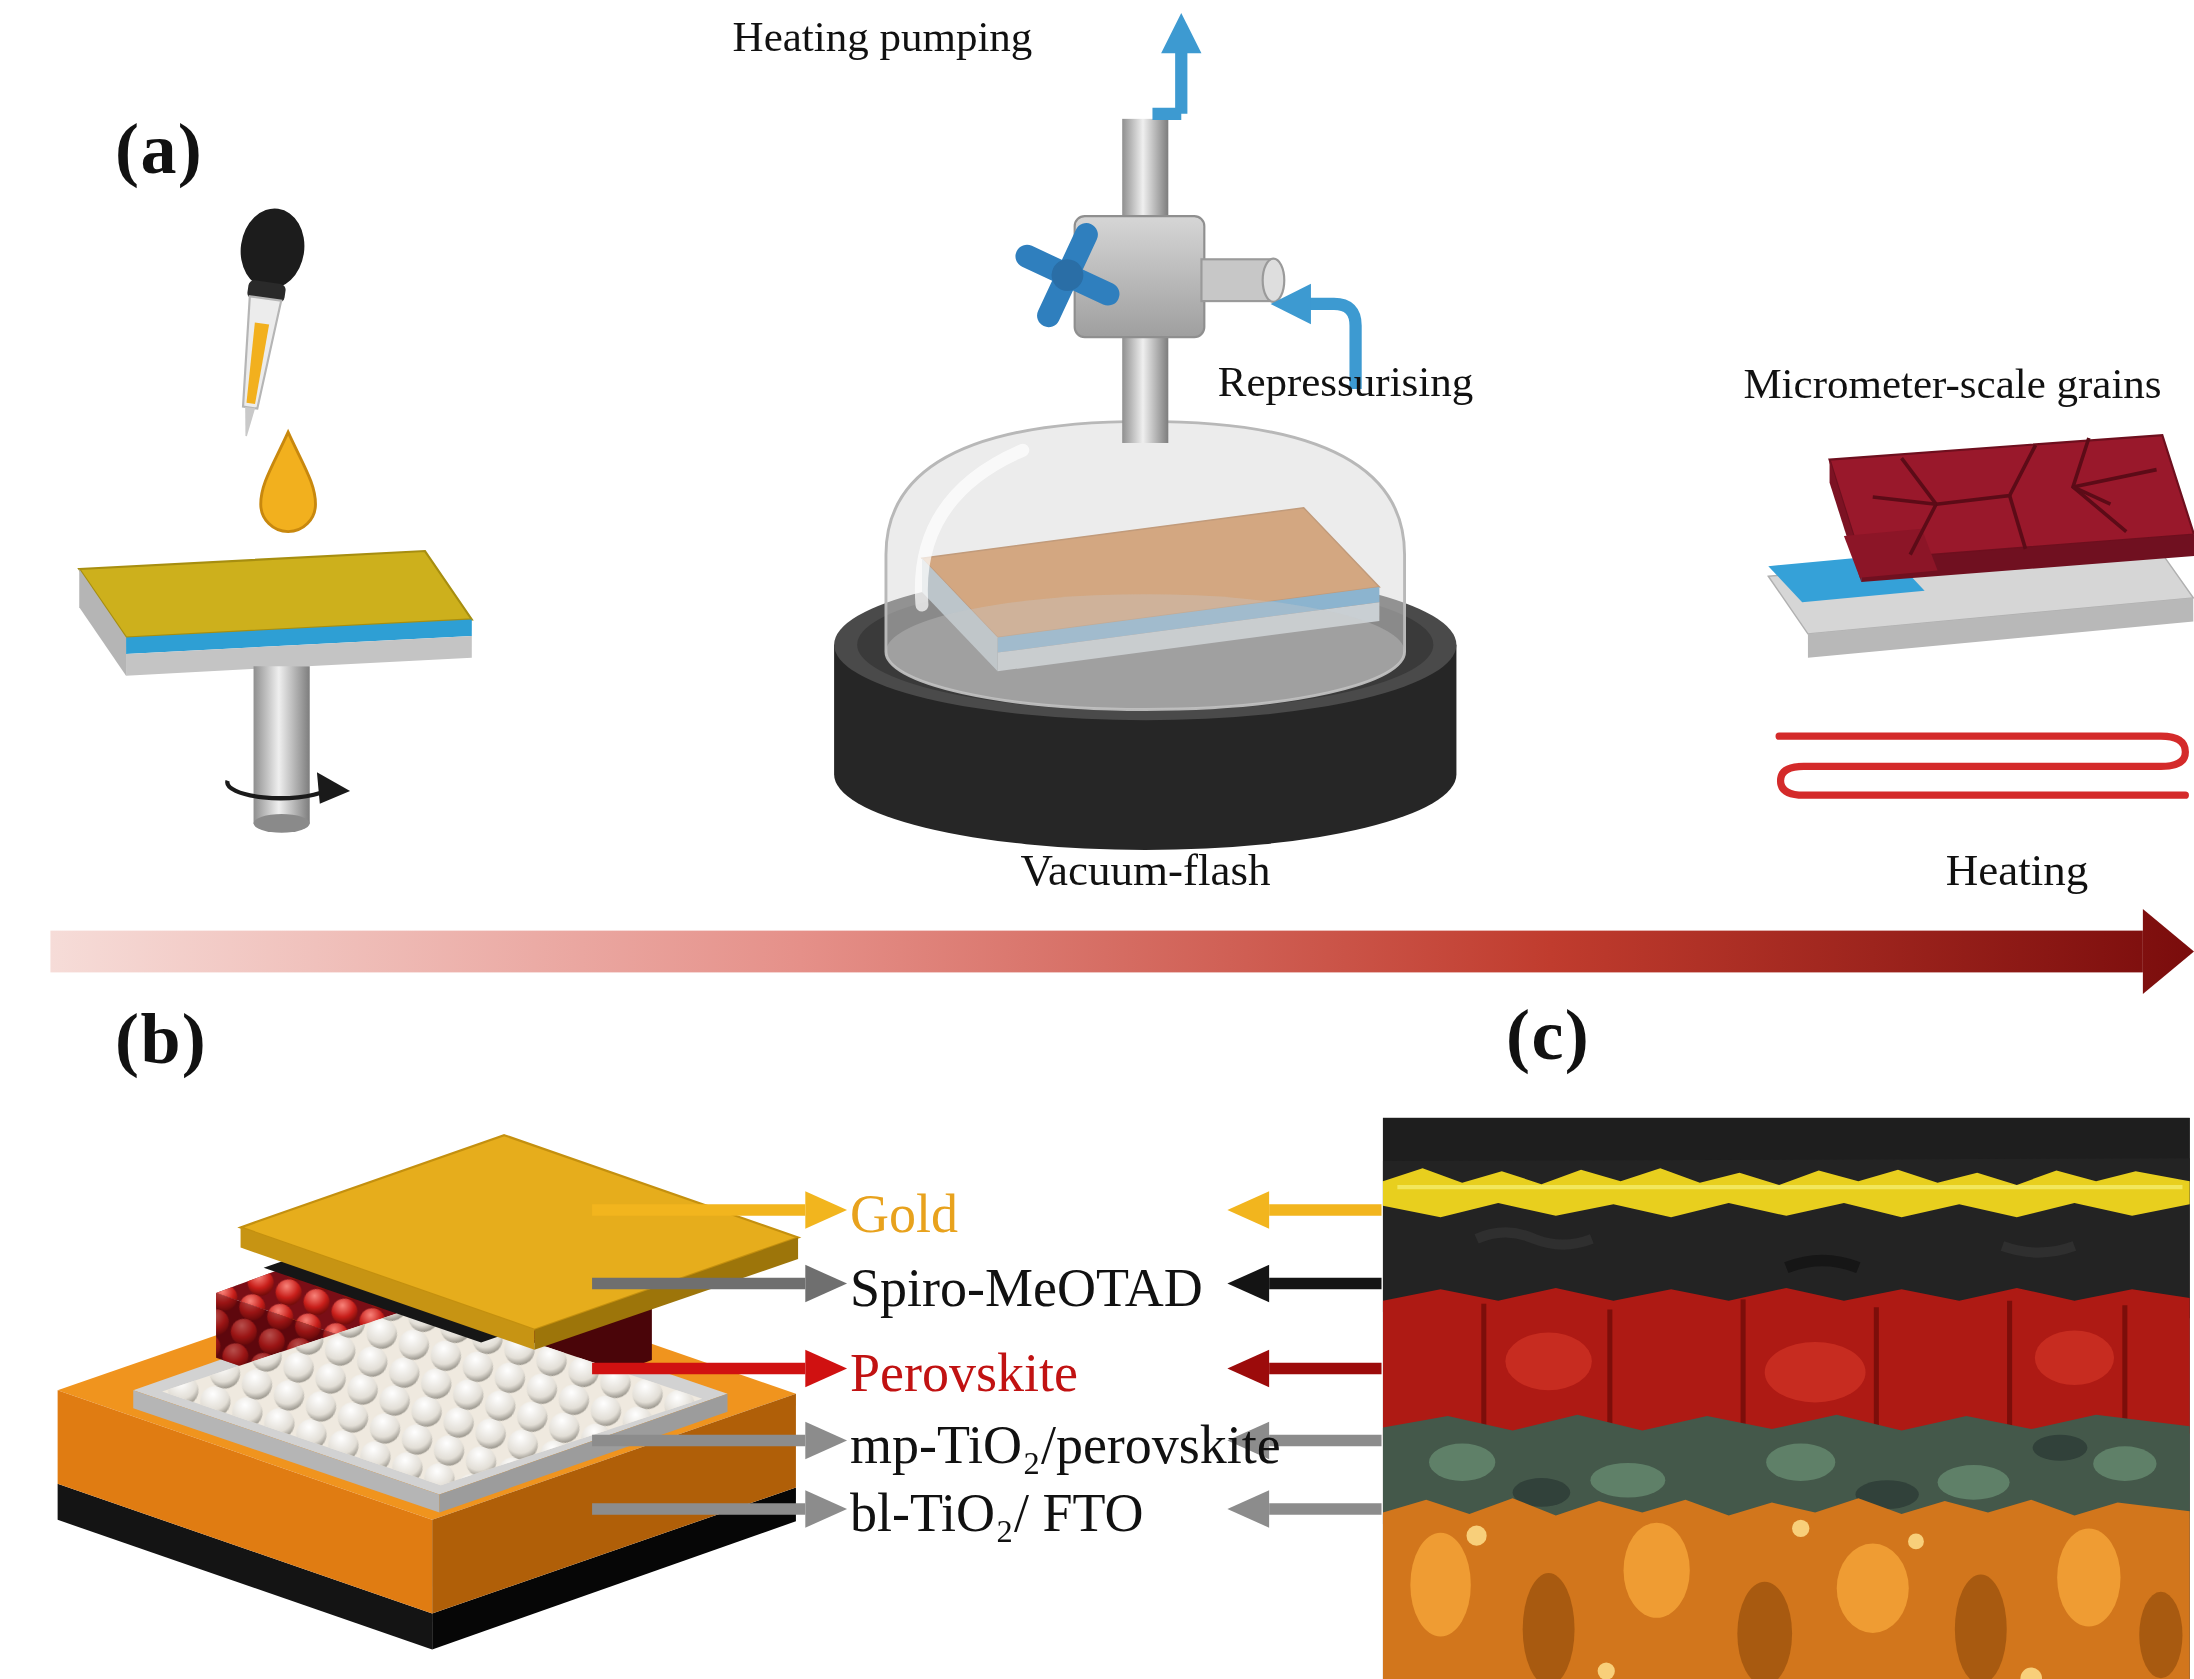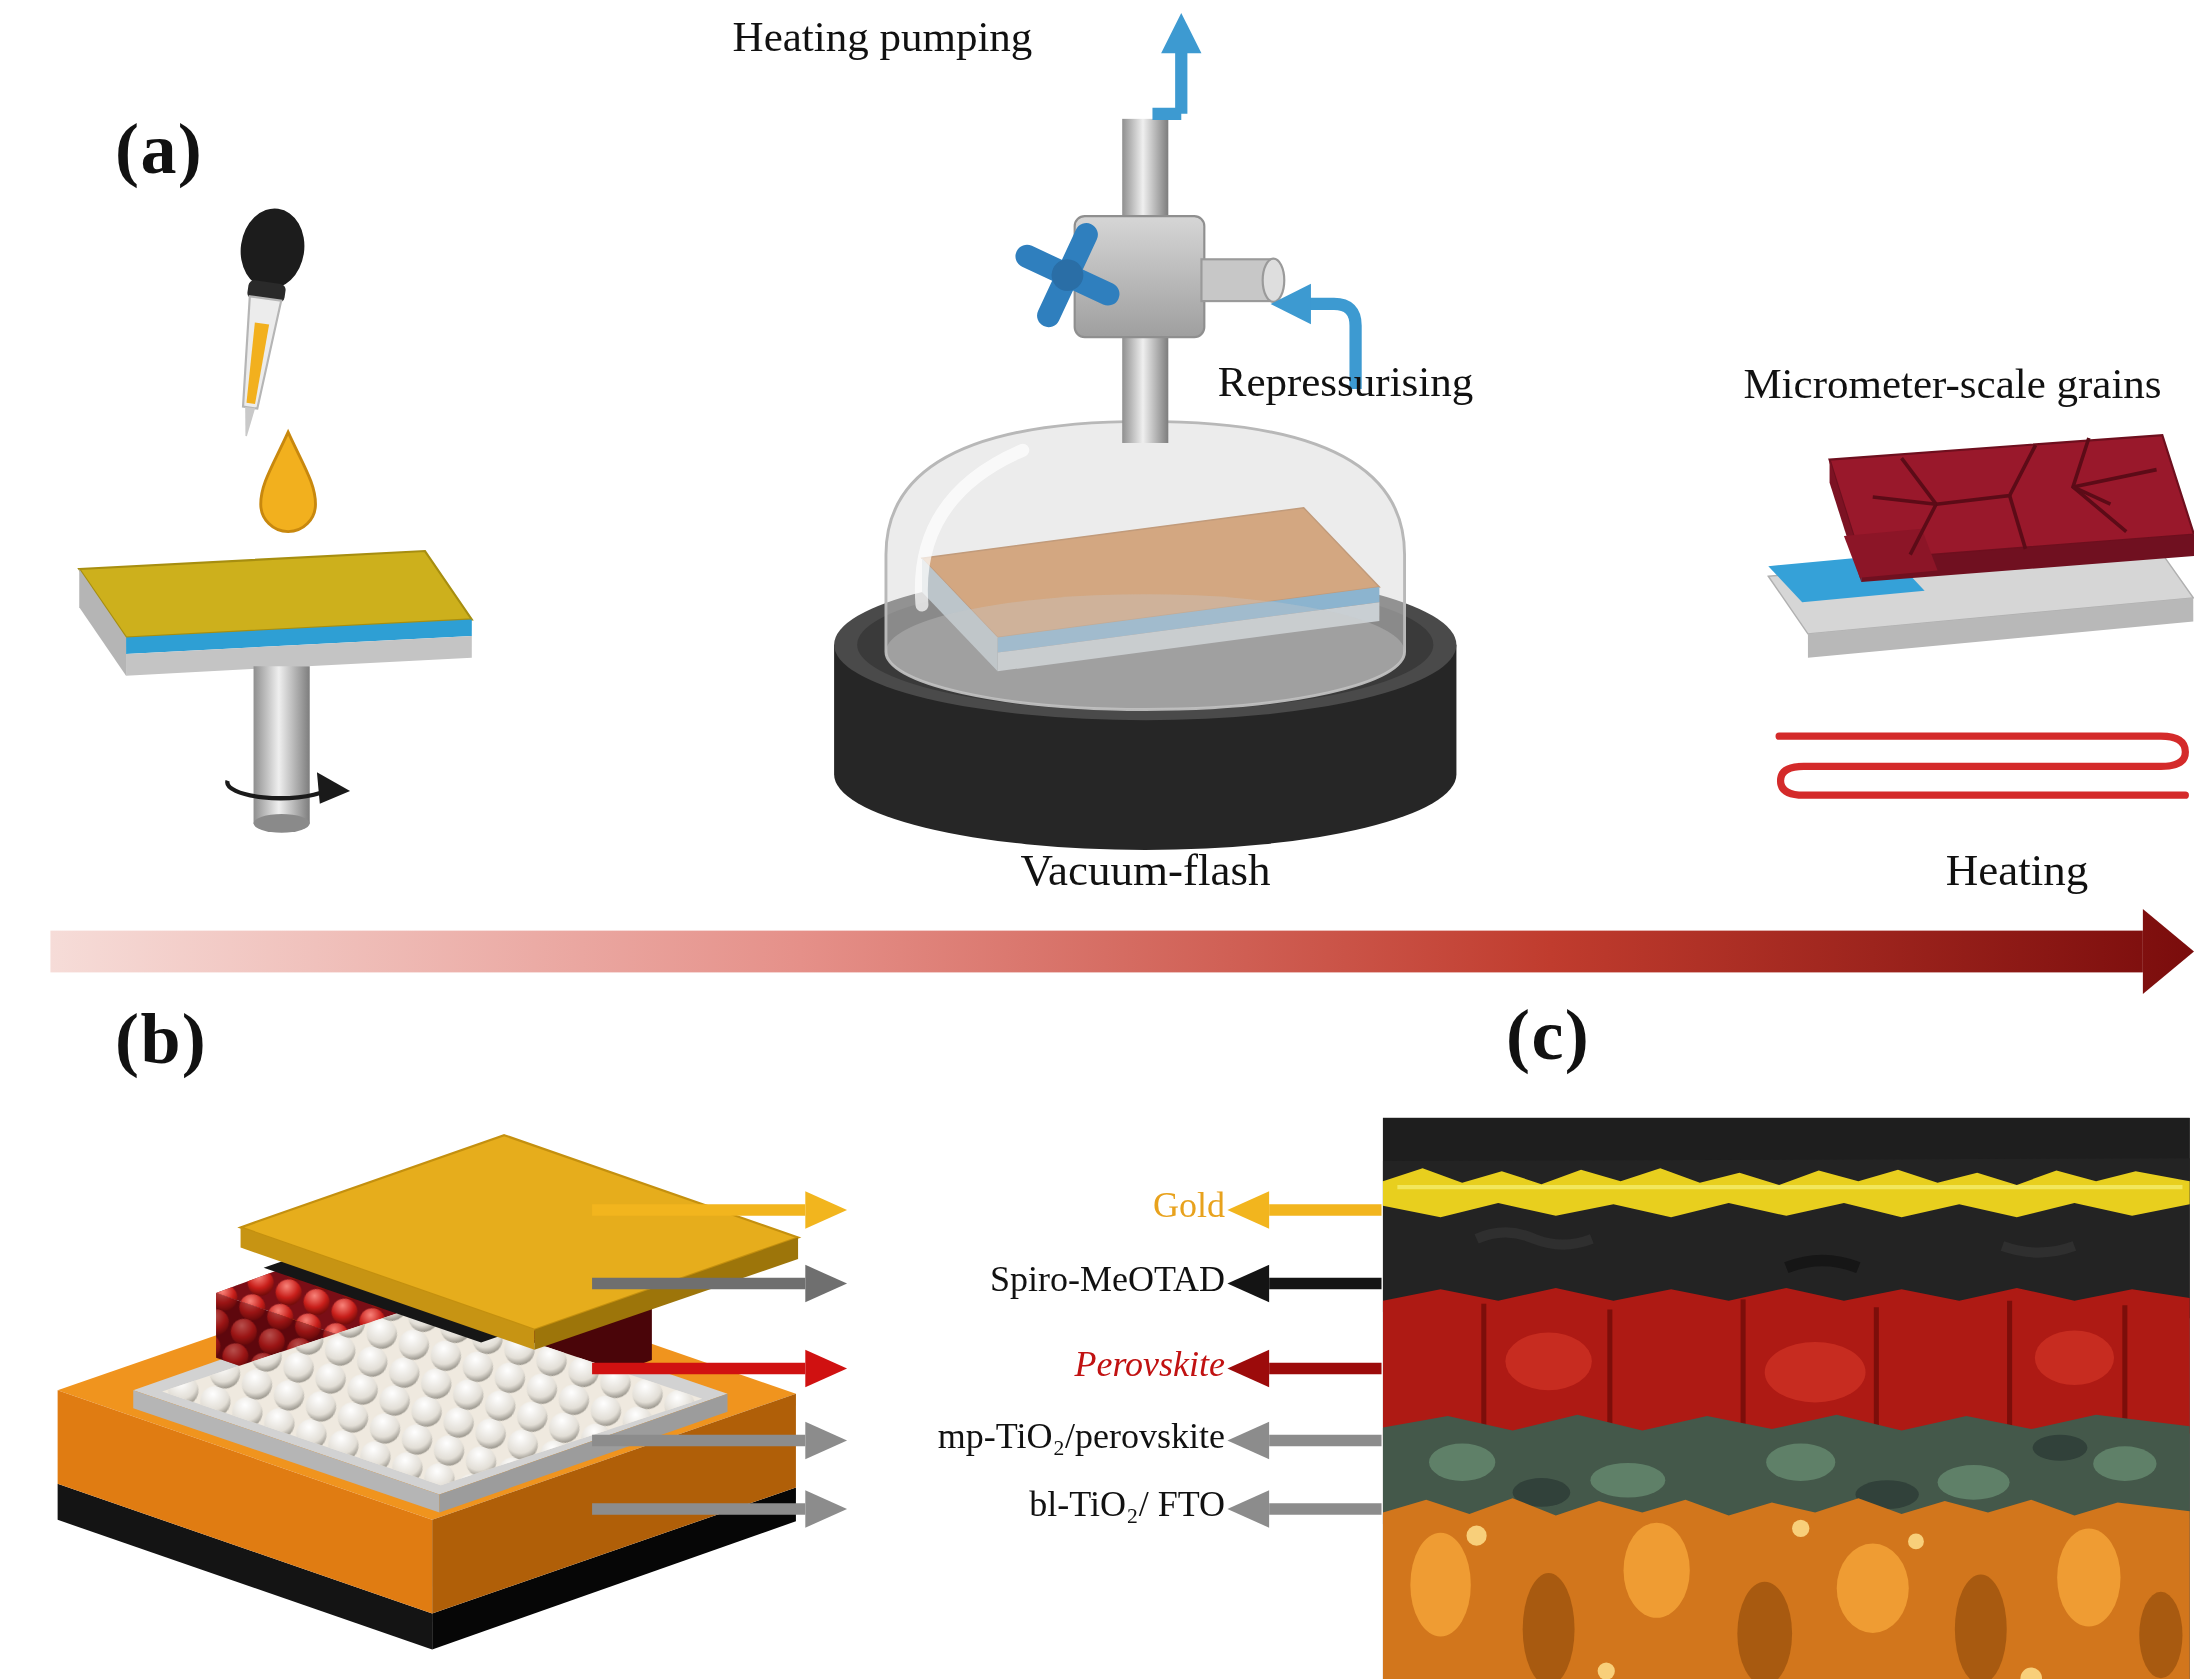--- a/index.html
+++ b/index.html
@@ -8,23 +8,23 @@
     width:2194px;height:1679px;
     background:#ffffff;
     font-family:"Liberation Serif", serif;
     color:#111;
     overflow:hidden;
   }
   .abs{position:absolute;}
   .panel-label{font-size:72px;font-weight:700;letter-spacing:1.4px;}
   .caption{font-size:45px;text-align:center;}
   .annot{font-size:43px;text-align:center;}
-  .layer-label{font-size:36px;text-align:right;white-space:nowrap;line-height:1;}
+  .layer-label{font-size:54px;text-align:left;white-space:nowrap;line-height:1;}
   .lay-gold{color:#e8a21d;}
-  .lay-red{color:#c11212;font-style:italic;}
+  .lay-red{color:#c11212;}
   svg{display:block;}
 </style>
 </head>
 <body>
 
 <div class="stage">
 
   <svg class="abs" style="left:0;top:0;" width="2194" height="1679" viewBox="0 0 3046 2331">
     <defs>
       <radialGradient id="gSphere" cx="35%" cy="30%" r="75%">

